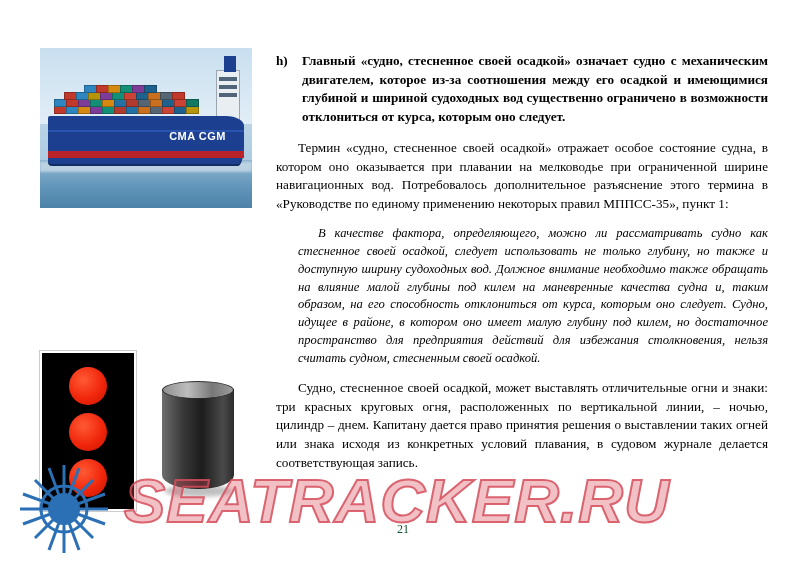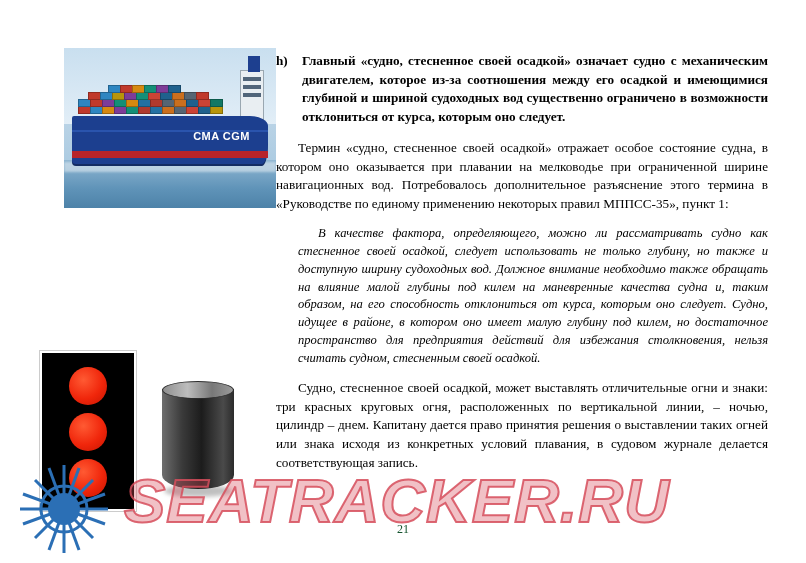--- a/index.html
+++ b/index.html
@@ -27,21 +27,20 @@
     width: 212px;
   }
 
   
   .ship-photo {
     position: relative;
     width: 212px;
     height: 160px;
     overflow: hidden;
     background: linear-gradient(#cfe2f0 0%, #dbe9f4 46%, #b9d3e6 47%, #9dc2dc 100%);
-    margin-left: 24px;
   }
   .sky {
     position: absolute;
     left: 0; top: 0; right: 0; height: 76px;
     background: linear-gradient(#c9dfef 0%, #e2eef7 100%);
   }
   .sea {
     position: absolute;
     left: 0; right: 0; top: 112px; bottom: 0;
     background: linear-gradient(#8fb6d2 0%, #5f93b8 60%, #4d82a8 100%);

